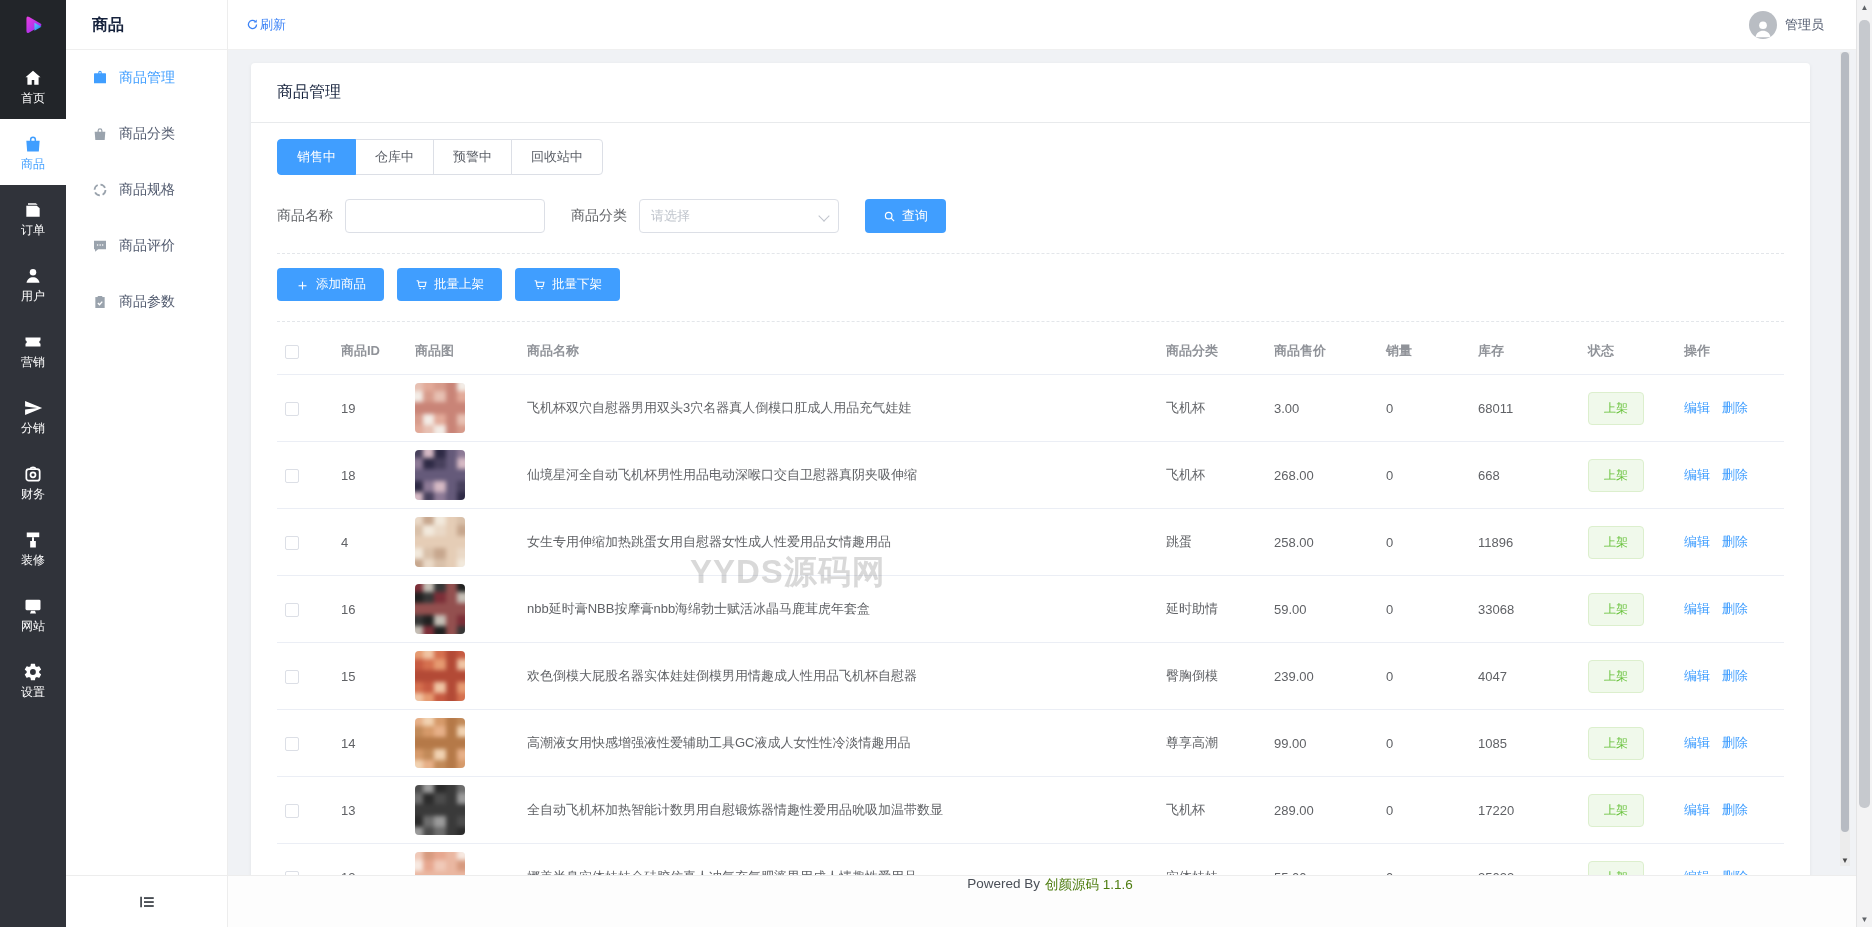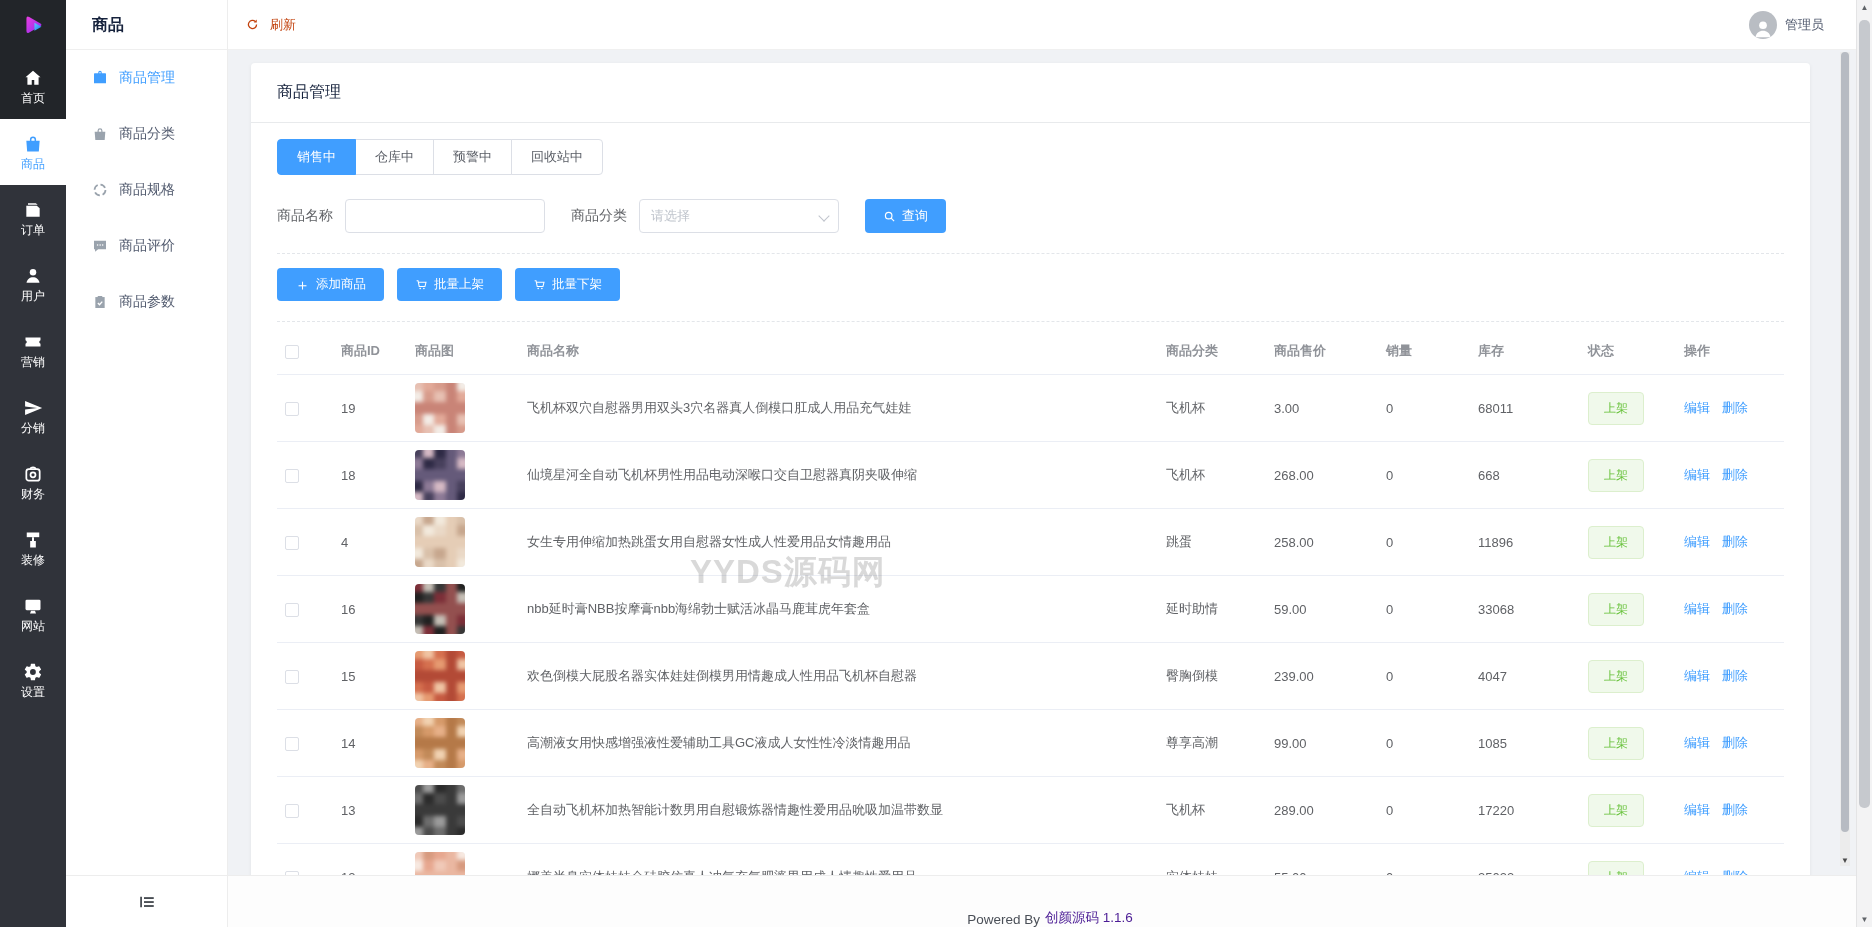--- a/index.html
+++ b/index.html
@@ -23,21 +23,21 @@
   .submenu-item svg { width:16px; height:16px; color:#9aa3ad; }
   .submenu-item.active { color:#409eff; }
   .submenu-item.active svg { color:#409eff; }
   .submenu-spacer { flex:1; }
   .submenu-foot { height:52px; border-top:1px solid #ededed; display:flex; align-items:center; justify-content:center; cursor:pointer; color:#3a3f45; }
   .submenu-foot svg { width:18px; height:18px; }
 
   
   .main { flex:1; display:flex; flex-direction:column; min-width:0; }
   .topbar { height:50px; background:#ffffff; border-bottom:1px solid #f0f0f0; display:flex; align-items:center; padding:0 48px 0 18px; flex-shrink:0; }
-  .refresh { display:flex; align-items:center; gap:11px; font-size:13px; color:#c2410c; cursor:pointer; }
+  .refresh { display:flex; align-items:center; gap:1px; font-size:13px; color:#3b82f6; cursor:pointer; }
   .refresh svg { width:13px; height:13px; }
   .user-box { margin-left:auto; display:flex; align-items:center; gap:8px; cursor:pointer; }
   .avatar { width:28px; height:28px; border-radius:50%; background:#b9bdc3; overflow:hidden; display:flex; align-items:flex-end; justify-content:center; }
   .avatar svg { width:22px; height:22px; }
   .user-name { font-size:13px; color:#515a6e; }
 
   .scroll-region { flex:1; overflow:hidden; background:#f0f2f5; padding:13px 62px 0 23px; }
   .card { background:#ffffff; border-radius:4px; box-shadow:0 1px 4px rgba(0,0,0,.06); }
   .card-title { padding:19px 26px; font-size:16px; color:#17233d; border-bottom:1px solid #e8eaec; }
   .card-body { padding:16px 26px 26px; }
@@ -69,22 +69,22 @@
   table { width:100%; border-collapse:collapse; table-layout:fixed; margin-top:6px; }
   th { text-align:left; font-size:13px; color:#909399; font-weight:700; padding:14px 8px; border-bottom:1px solid #ebeef5; }
   td { height:67px; border-bottom:1px solid #ebeef5; font-size:13px; color:#606266; padding:0 8px; vertical-align:middle; }
   .cb { display:inline-block; width:14px; height:14px; border:1px solid #dcdfe6; border-radius:2px; background:#fff; cursor:pointer; vertical-align:middle; }
   .thumb { width:50px; height:50px; border-radius:4px; overflow:hidden; position:relative; background:#eee; }
   .thumb .mz { position:absolute; inset:-4px; display:grid; grid-template-columns:repeat(5,1fr); grid-template-rows:repeat(5,1fr); filter:blur(2px); }
   .tag-green { display:inline-block; padding:7px 15px; font-size:12px; color:#67c23a; background:#f0f9eb; border:1px solid #dcefcd; border-radius:4px; }
   .op-link { color:#409eff; cursor:pointer; margin-right:12px; }
 
   
-  .footer-strip { height:52px; border-top:1px solid #ededed; background:#fdfdfd; display:flex; align-items:flex-end; justify-content:center; font-size:13.5px; color:#4a4f57; gap:5px; flex-shrink:0; }
-  .footer-strip a { color:#4c1d95; text-decoration:none; cursor:pointer; }
+  .footer-strip { height:52px; border-top:1px solid #ededed; background:#fdfdfd; display:flex; align-items:flex-start; justify-content:center; font-size:13.5px; color:#4a4f57; gap:5px; flex-shrink:0; }
+  .footer-strip a { color:#4d7c0f; text-decoration:none; cursor:pointer; }
 
   
   .watermark { position:absolute; left:690px; top:550px; font-size:33px; font-weight:700; color:rgba(120,120,120,.28); letter-spacing:1px; pointer-events:none; z-index:5; }
 
   
   .inner-sb { position:absolute; right:22px; top:52px; height:814px; width:10px; background:#ececec; z-index:8; }
   .inner-sb .thumbv { position:absolute; top:0; left:1px; width:8px; height:780px; background:#b7bbc2; border-radius:4px; }
   .inner-sb .arr { position:absolute; bottom:1px; left:0; width:10px; text-align:center; font-size:8px; color:#4a4a4a; }
   .outer-sb { position:absolute; right:0; top:0; width:16px; height:927px; background:#f3f3f4; border-left:1px solid #e4e4e5; z-index:9; }
   .outer-sb .arr-t { position:absolute; top:3px; width:100%; text-align:center; font-size:8px; color:#5f6368; }

